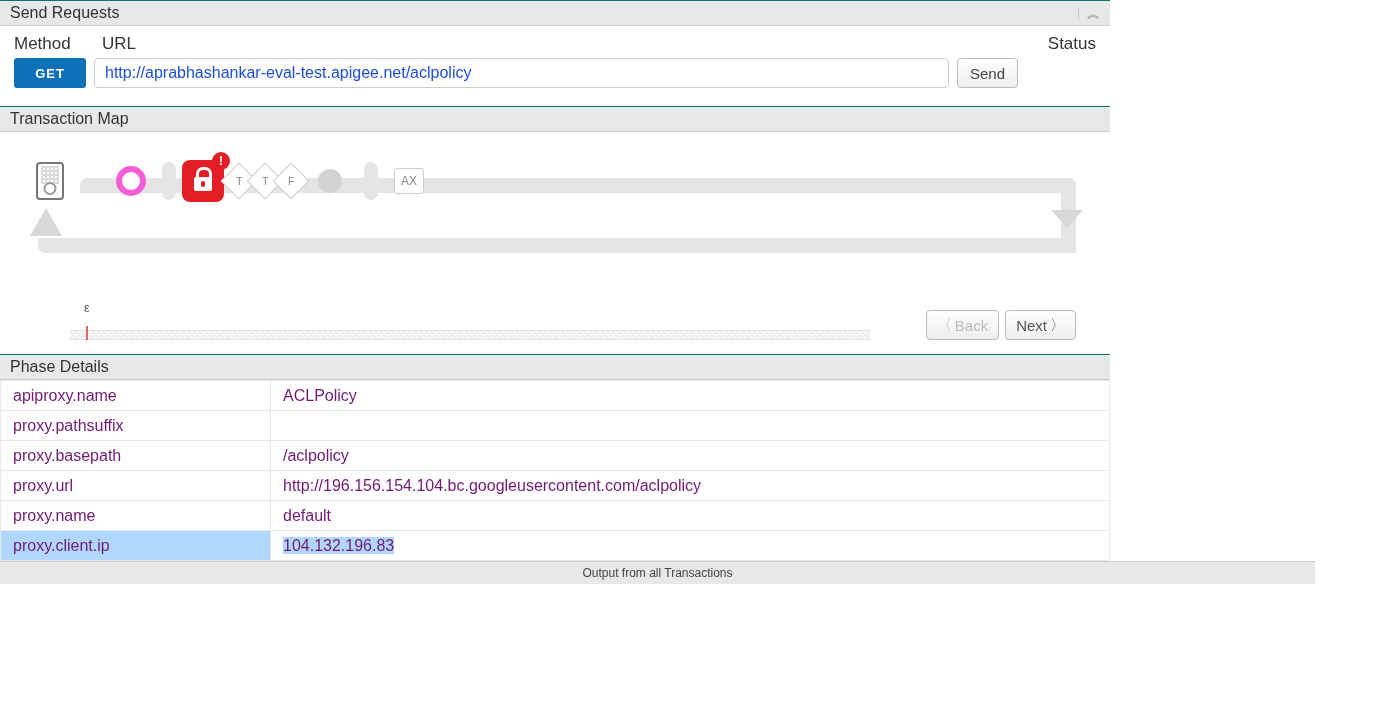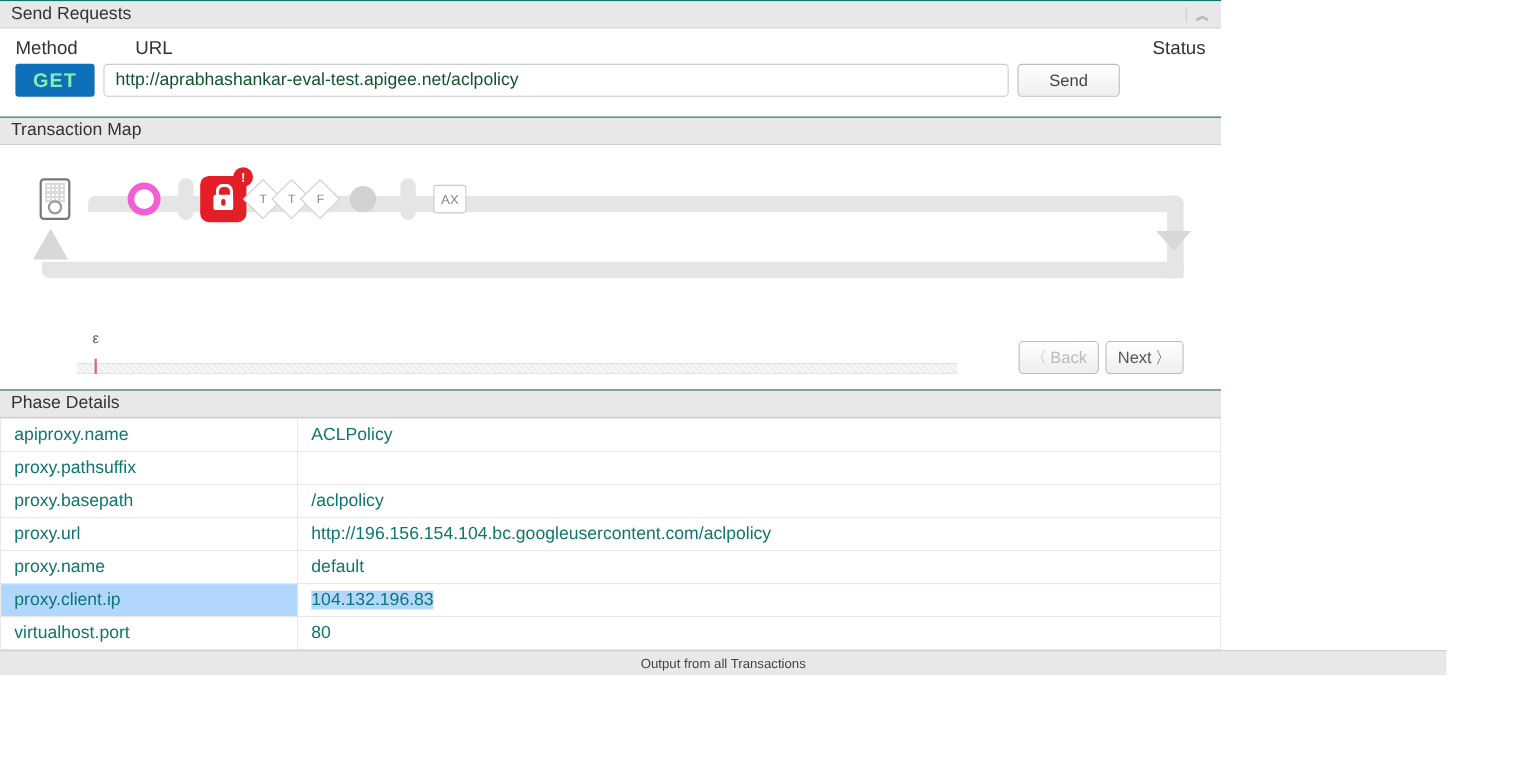--- a/index.html
+++ b/index.html
@@ -41,51 +41,51 @@
     background: #fff;
   }
   .field-row-labels {
     display: flex;
     gap: 10px;
     font-size: 17px;
     color: #333;
     margin-bottom: 4px;
   }
   .label-method { width: 78px; }
-  .label-url { flex: 1; margin-left: 21px; }
+  .label-url { flex: 1; }
   .label-status { width: 60px; text-align: right; }
   .field-row {
     display: flex;
     gap: 8px;
     align-items: center;
   }
   .method-btn {
     background: #0d70b8;
-    color: #86efac;
+    color: #ffffff;
     border: none;
     height: 30px;
     width: 72px;
     border-radius: 3px;
-    font-size: 18px;
+    font-size: 13px;
     font-weight: 600;
     letter-spacing: 1px;
     cursor: pointer;
   }
   .url-input {
     flex: 1;
     height: 30px;
     border: 1px solid #ccc;
     border-radius: 4px;
     padding: 0 10px;
     font-size: 16px;
-    color: #14532d;
+    color: #1d4ed8;
   }
   .send-btn {
     height: 30px;
-    padding: 0 28px;
+    padding: 0 12px;
     border: 1px solid #bbb;
     border-radius: 4px;
     background: linear-gradient(#fff,#eee);
     cursor: pointer;
     font-size: 15px;
     color: #444;
   }
 
   
   .map-body {
@@ -325,21 +325,21 @@
 
   
   .phase-table{
     width:100%;
     border-collapse:collapse;
   }
   .phase-table td{
     border:1px solid #e8e8e8;
     padding:4px 12px;
     font-size:16px;
-    color:#0f766e;
+    color:#701a75;
     height:30px;
   }
   .phase-table td:first-child{
     width:270px;
   }
   tr.hl td:first-child,
   tr.hl td:nth-child(2) span.hl-span{
     background:#b2d7ff;
   }
 
@@ -456,24 +456,20 @@
           <td>http://196.156.154.104.bc.googleusercontent.com/aclpolicy</td>
         </tr>
         <tr>
           <td>proxy.name</td>
           <td>default</td>
         </tr>
         <tr class="hl">
           <td>proxy.client.ip</td>
           <td><span class="hl-span">104.132.196.83</span></td>
         </tr>
-        <tr>
-          <td>virtualhost.port</td>
-          <td>80</td>
-        </tr>
       </tbody>
   </table>
 
 </div>
 
 <div class="footer-bar">
   <span>Output from all Transactions</span>
 </div>
 
 </body></html>

